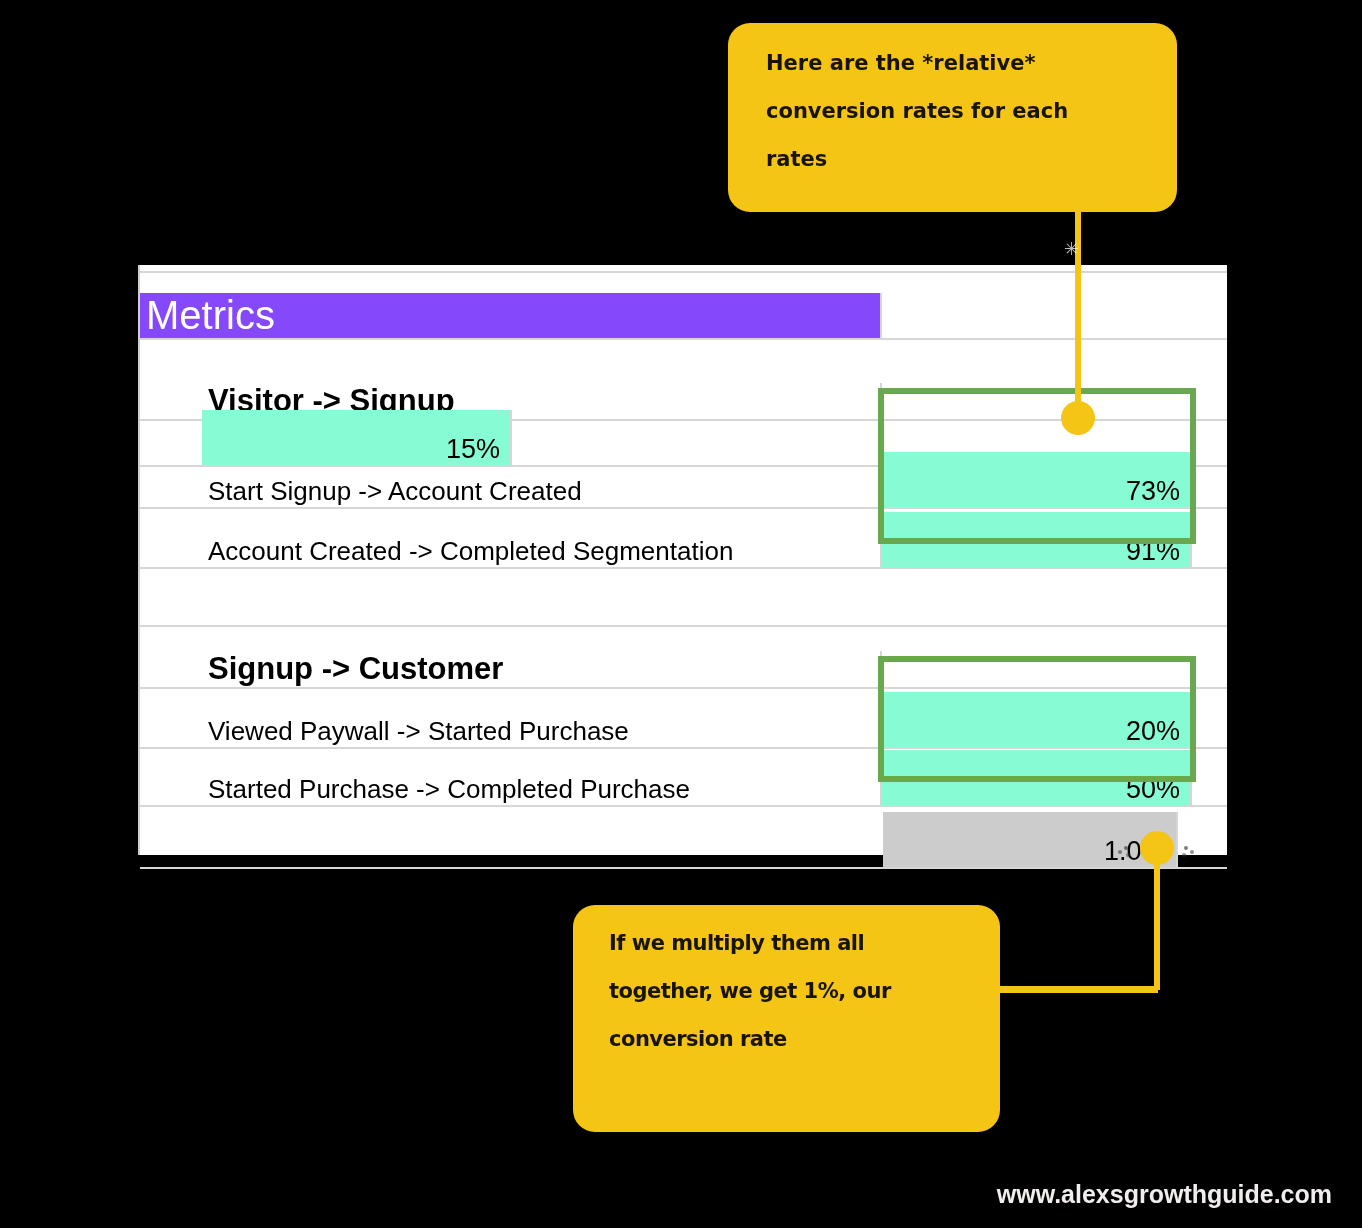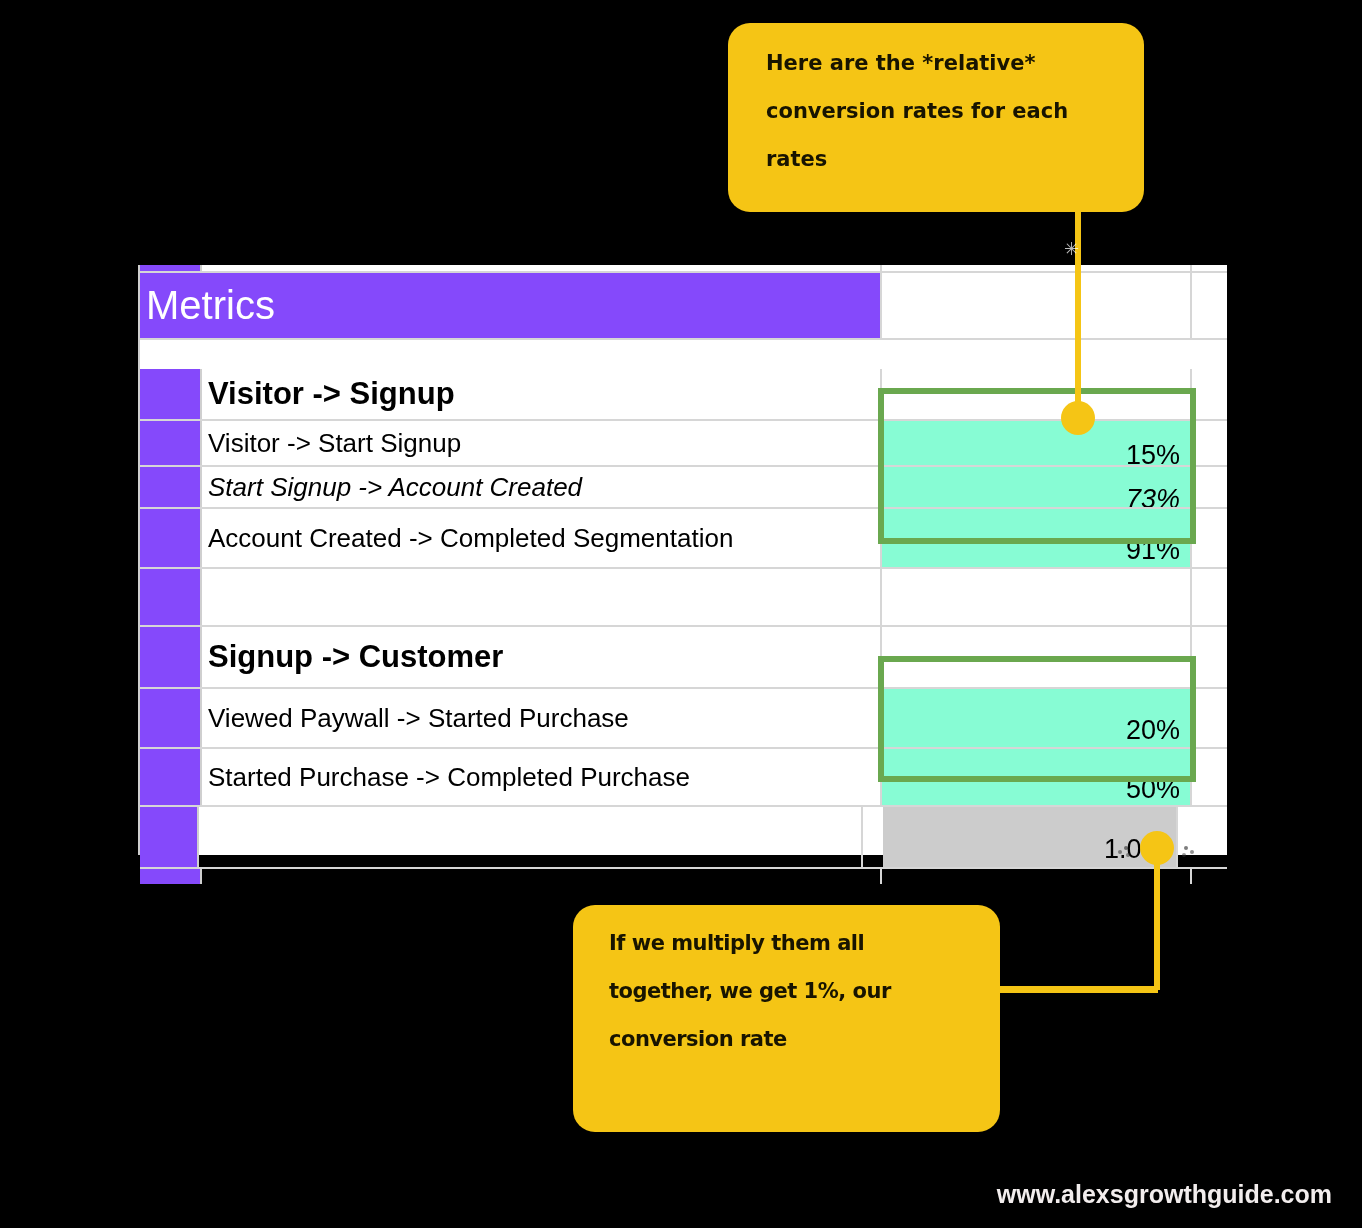--- a/index.html
+++ b/index.html
@@ -2,42 +2,42 @@
 <html><head>
 <meta charset="utf-8">
 <style>
   html,body{margin:0;padding:0;background:#000;width:1362px;height:1228px;overflow:hidden;
             font-family:"Liberation Sans",sans-serif;}
 
   
   .callout{position:absolute;background:#F5C515;border-radius:22px;color:#181400;
            font-family:"DejaVu Sans",sans-serif;font-weight:bold;z-index:6;}
   .callout .cline{line-height:48px;white-space:nowrap;}
-  #callout-top{left:728px;top:23px;width:416px;height:189px;padding:16px 0 0 38px;
+  #callout-top{left:728px;top:23px;width:449px;height:189px;padding:16px 0 0 38px;
                box-sizing:border-box;font-size:21px;}
   #callout-bottom{left:573px;top:905px;width:427px;height:227px;padding:14px 16px 0 36px;
                box-sizing:border-box;font-size:21px;letter-spacing:-0.5px;}
 
   
   .conn{position:absolute;background:#F5C515;z-index:5;}
   #conn-top-line{left:1075px;top:210px;width:6px;height:210px;}
   #conn-top-dot{left:1061px;top:401px;width:34px;height:34px;border-radius:50%;}
   #conn-bot-vline{left:1154px;top:848px;width:6px;height:142px;}
   #conn-bot-hline{left:997px;top:986px;width:161px;height:7px;}
   #conn-bot-dot{left:1140px;top:831px;width:34px;height:34px;border-radius:50%;}
   #sparkle-top{position:absolute;left:1064px;top:238px;color:rgba(255,255,255,.75);
                font-size:18px;z-index:5;font-family:"DejaVu Sans",sans-serif;}
   .speck{position:absolute;width:4px;height:4px;border-radius:50%;background:rgba(55,55,55,.65);z-index:7;}
   #speck-l{left:1124px;top:846px;box-shadow:-6px 4px 0 rgba(55,55,55,.55),2px 7px 0 rgba(55,55,55,.5);}
   #speck-r{left:1184px;top:846px;box-shadow:6px 4px 0 rgba(55,55,55,.55),-2px 7px 0 rgba(55,55,55,.5);}
 
   
   #sheet{position:absolute;left:138px;top:265px;width:1087px;height:590px;background:#fff;
          border-left:2px solid #cfcfcf;box-sizing:content-box;z-index:1;}
-  .row{display:flex;box-sizing:border-box;border-bottom:2px solid #d6d6d6;}
+  .row{display:flex;box-sizing:border-box;border-bottom:2px solid #d6d6d6;align-items:flex-end;}
   .row.noline{border-bottom:none;}
   .cell{box-sizing:border-box;display:flex;align-items:center;overflow:hidden;}
   .c-a{width:62px;background:#8549FB;border-right:2px solid #cfcfcf;}
   .c-b{width:680px;border-right:2px solid #d6d6d6;padding-left:6px;}
   .c-c{width:310px;border-right:2px solid #d6d6d6;justify-content:flex-end;padding-right:10px;}
   .c-d{width:31px;}
   .c-wide{width:742px;background:#8549FB;border-right:2px solid #d6d6d6;padding-left:6px;}
   .mint{background:#87FCD4;}
   .gray{background:#CCCCCC;}
   .hdr{color:#fff;font-size:40px;}
@@ -80,29 +80,26 @@
     <div class="row" style="height: 52px; margin-top: 29px;">
       <div class="cell c-a"></div>
       <div class="cell c-b">
         <span class="sec">Visitor -&gt; Signup</span>
       </div>
       <div class="cell c-c"></div>
       <div class="cell c-d"></div>
     </div>
     <div class="row" style="height: 46px;">
       <div class="cell c-a"></div>
-      <div class="cell c-b">
-        <span class="lbl">Visitor -&gt; Start Signup</span>
-      </div>
       <div class="cell c-c mint">
         <span class="val">15%</span>
       </div>
       <div class="cell c-d"></div>
     </div>
-    <div class="row" style="height: 42px; font-style: italic;">
+    <div class="row" style="height: 42px;">
       <div class="cell c-a"></div>
       <div class="cell c-b">
         <span class="lbl">Start Signup -&gt; Account Created</span>
       </div>
       <div class="cell c-c mint">
         <span class="val">73%</span>
       </div>
       <div class="cell c-d"></div>
     </div>
     <div class="row" style="height: 60px;">

